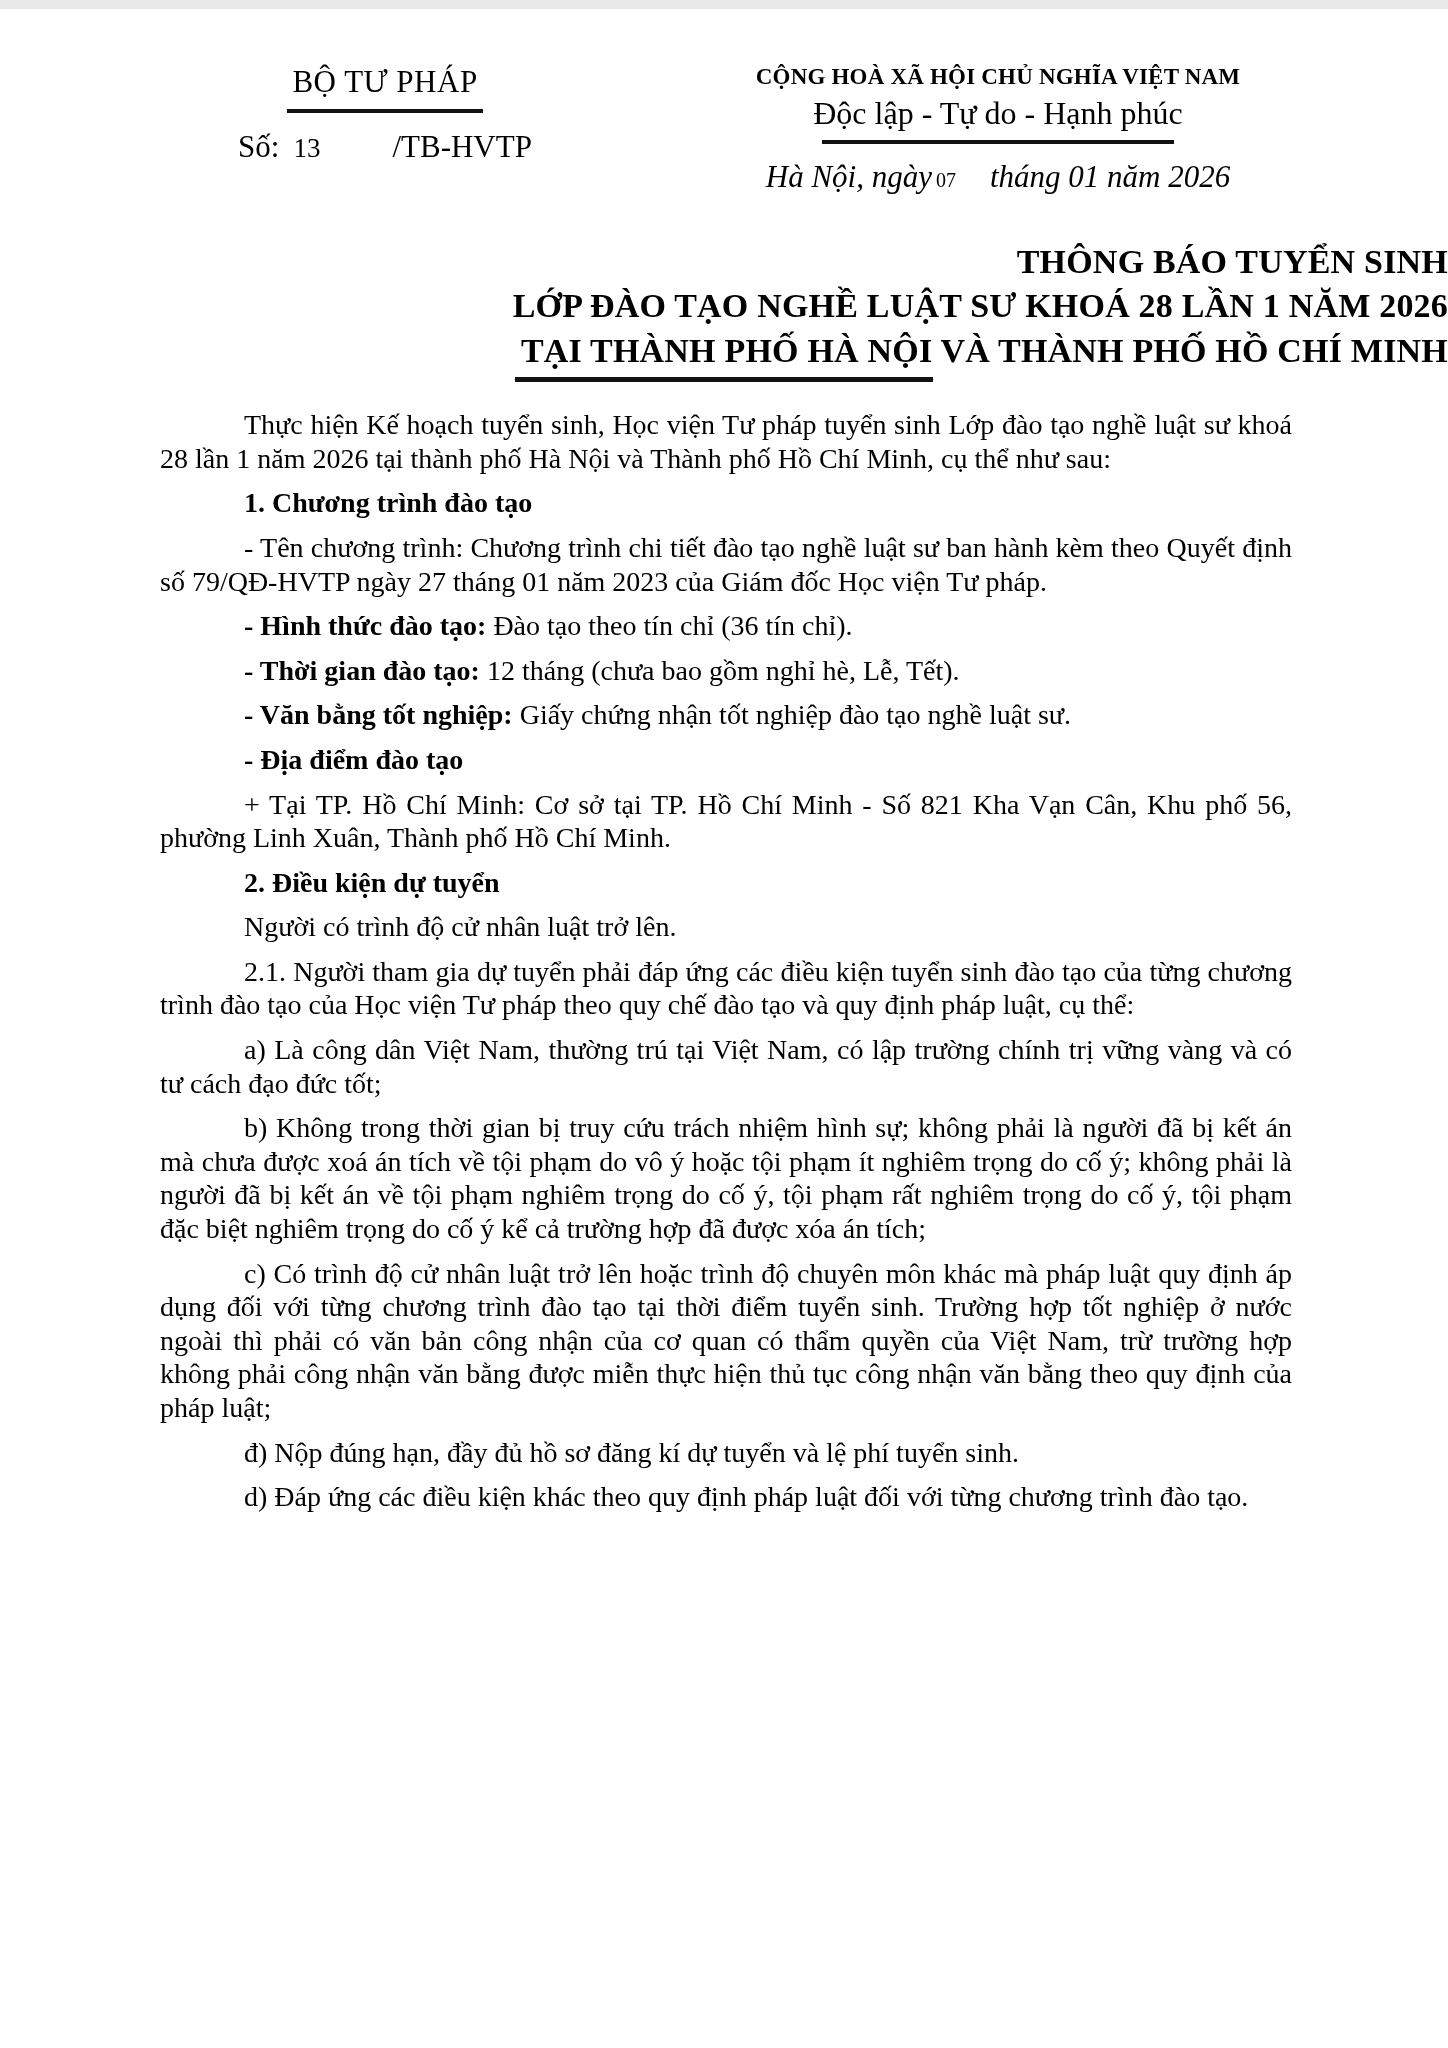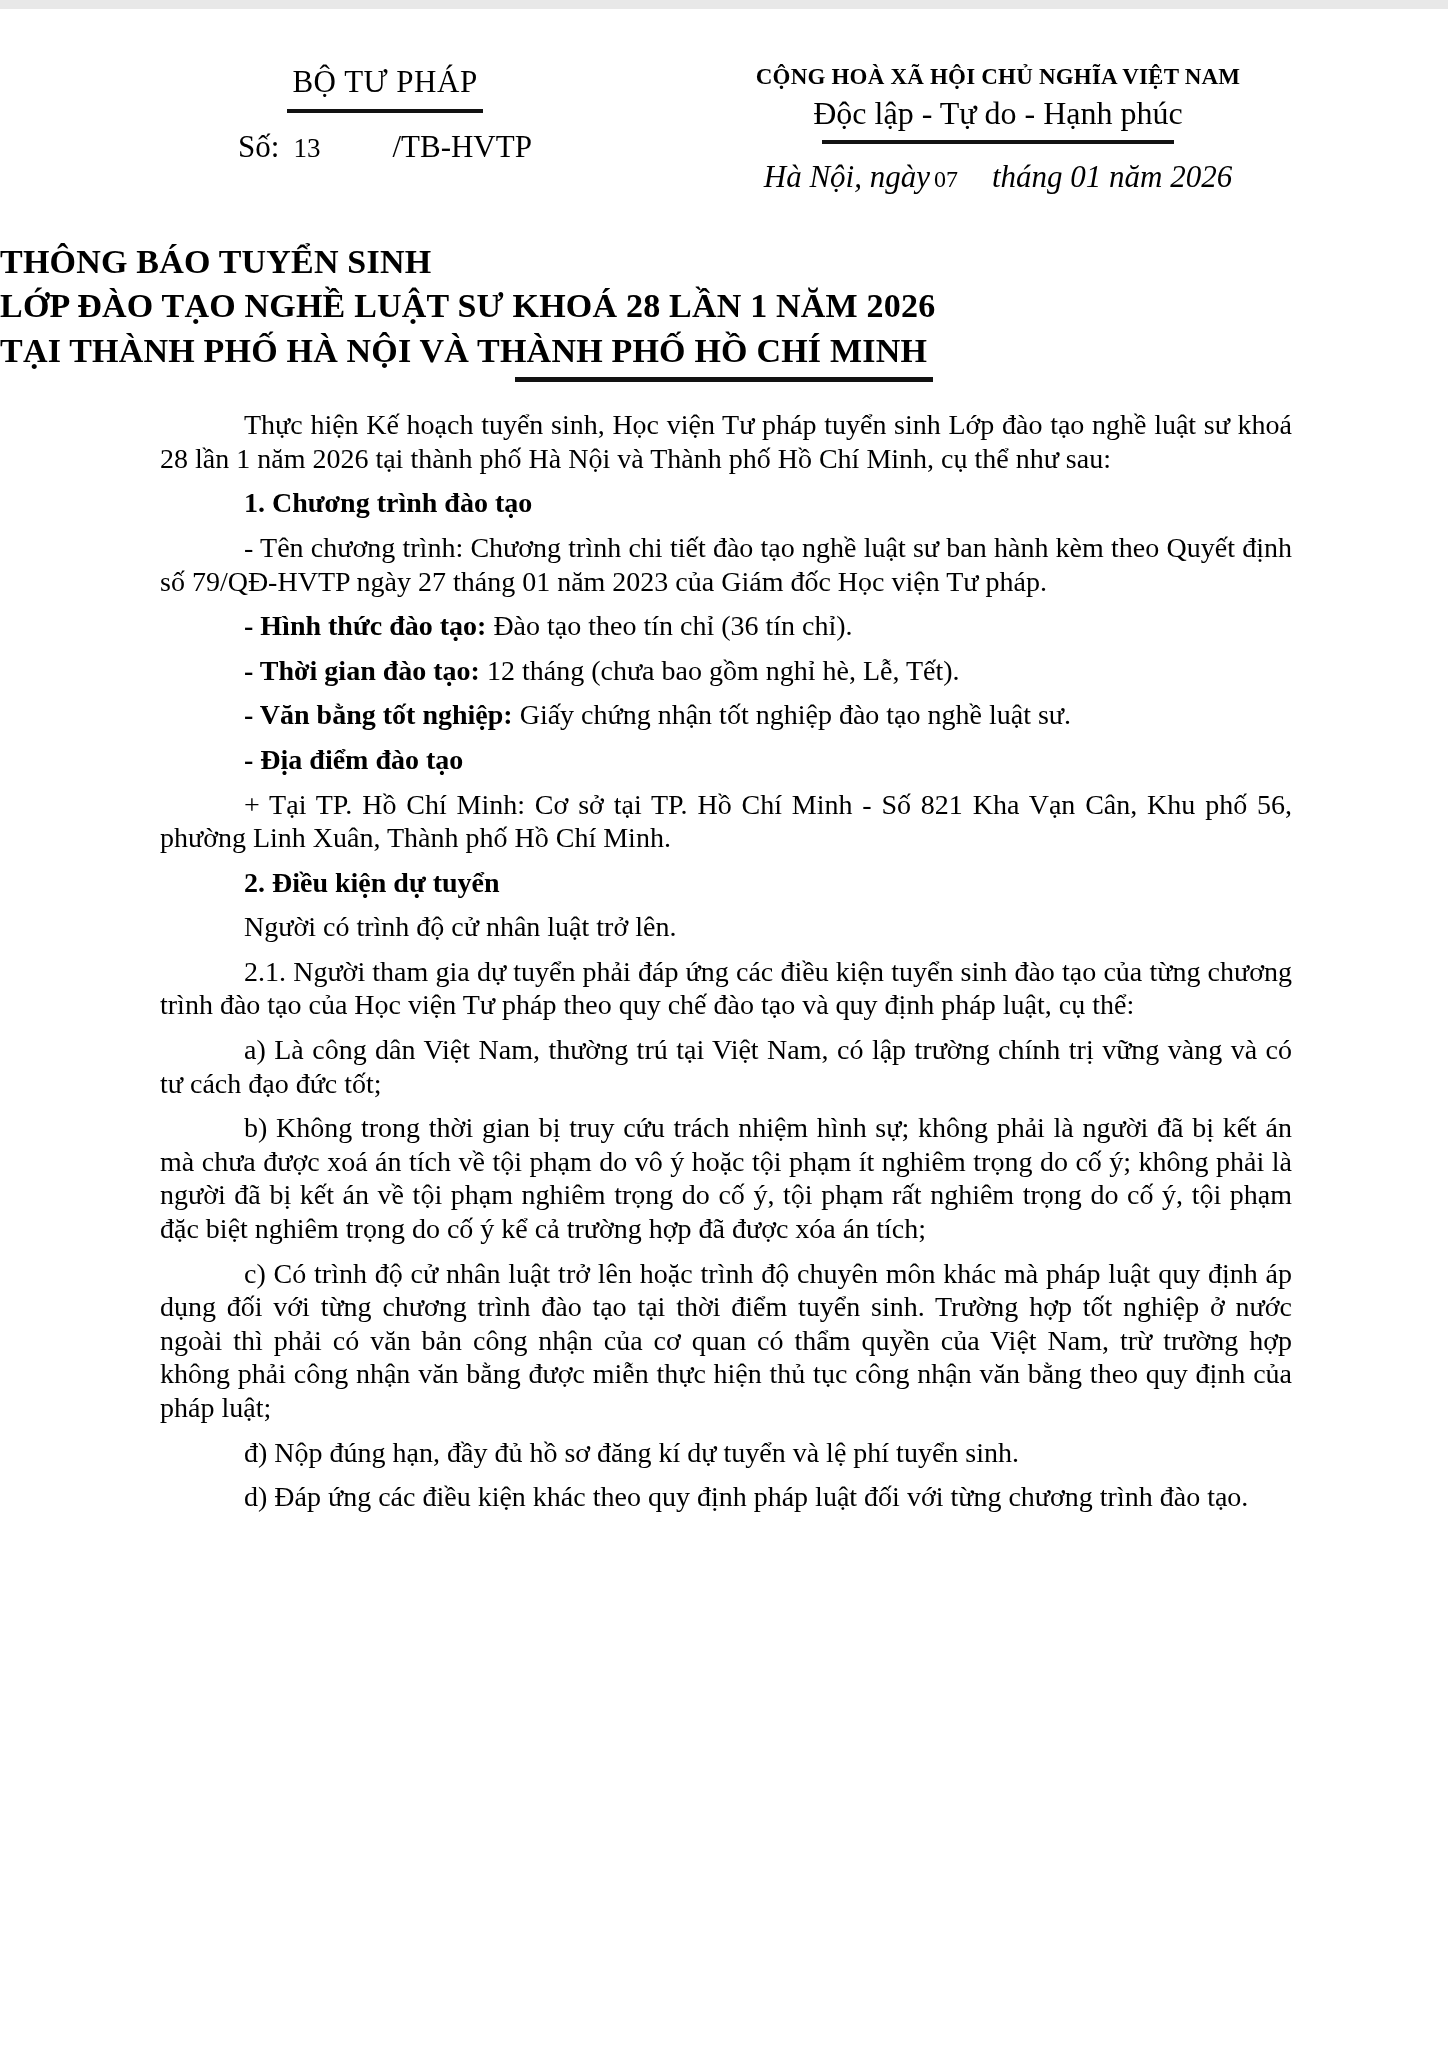--- a/index.html
+++ b/index.html
@@ -79,28 +79,28 @@
     background: #121212;
     margin: 5px auto 13px auto;
   }
   .date-line {
     font-size: 31px;
     font-style: italic;
     line-height: 1.3;
   }
   .date-line .day {
     font-style: normal;
-    font-size: 24px;
+    font-size: 20px;
     margin: 0 34px 0 4px;
   }
 
   
   .title-block {
     margin-top: 42px;
-    text-align: left;
+    text-align: right;
   }
   .title-line {
     font-size: 34px;
     font-weight: bold;
     line-height: 1.32;
     letter-spacing: 0.2px;
   }
   .title-rule {
     width: 418px;
     height: 5px;

